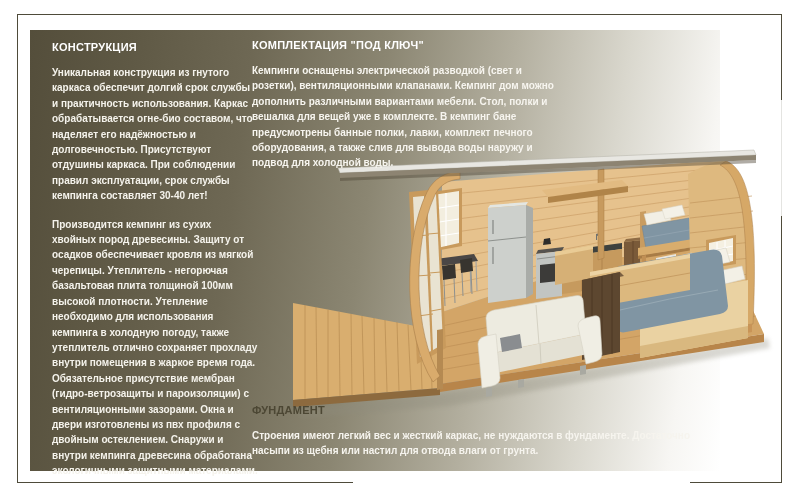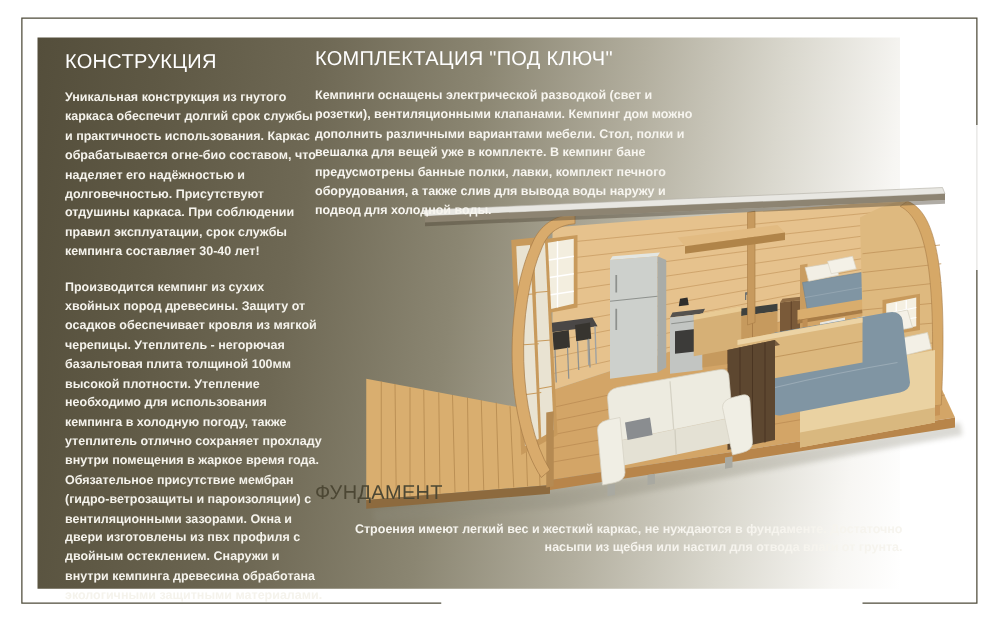--- a/index.html
+++ b/index.html
@@ -22,31 +22,31 @@
     position:absolute;left:30px;top:30px;width:690px;height:441px;
     background:linear-gradient(98deg,#544e3b 0%,#5f5945 14%,#6e6854 30%,#8b8672 48%,#b3af9f 65%,#d9d7cd 80%,#f7f6f3 93%,#ffffff 100%);
   }
   .col-left{
     position:absolute;left:52px;top:41px;width:206px;color:#f5f3ec;
   }
   .col-right-top{
     position:absolute;left:252px;top:39px;width:303px;color:#f7f5ef;
   }
   .col-right-bottom{
-    position:absolute;left:252px;top:386px;width:470px;
+    position:absolute;left:252px;top:404px;width:470px;
   }
   h2{
-    margin:0 0 4px 0;font-size:16px;font-weight:normal;letter-spacing:.25px;color:#ffffff;
+    margin:0 0 4px 0;font-size:11px;font-weight:bold;letter-spacing:.25px;color:#ffffff;
   }
   h2.dark{color:#4c4734;}
   p.body{
     margin:12px 0 10px 0;font-size:10px;line-height:15.4px;font-weight:700;
     color:inherit;
   }
-  .col-right-bottom p.body{color:#f6f4ee;margin-bottom:0;text-align:right;}
+  .col-right-bottom p.body{color:#f6f4ee;margin-bottom:0;}
   .materials-block{margin-top:13px;}
   .house{
     position:absolute;left:290px;top:148px;width:492px;height:290px;
   }
 </style>
 </head>
 <body>
 
 <div class="panel"></div>
 

